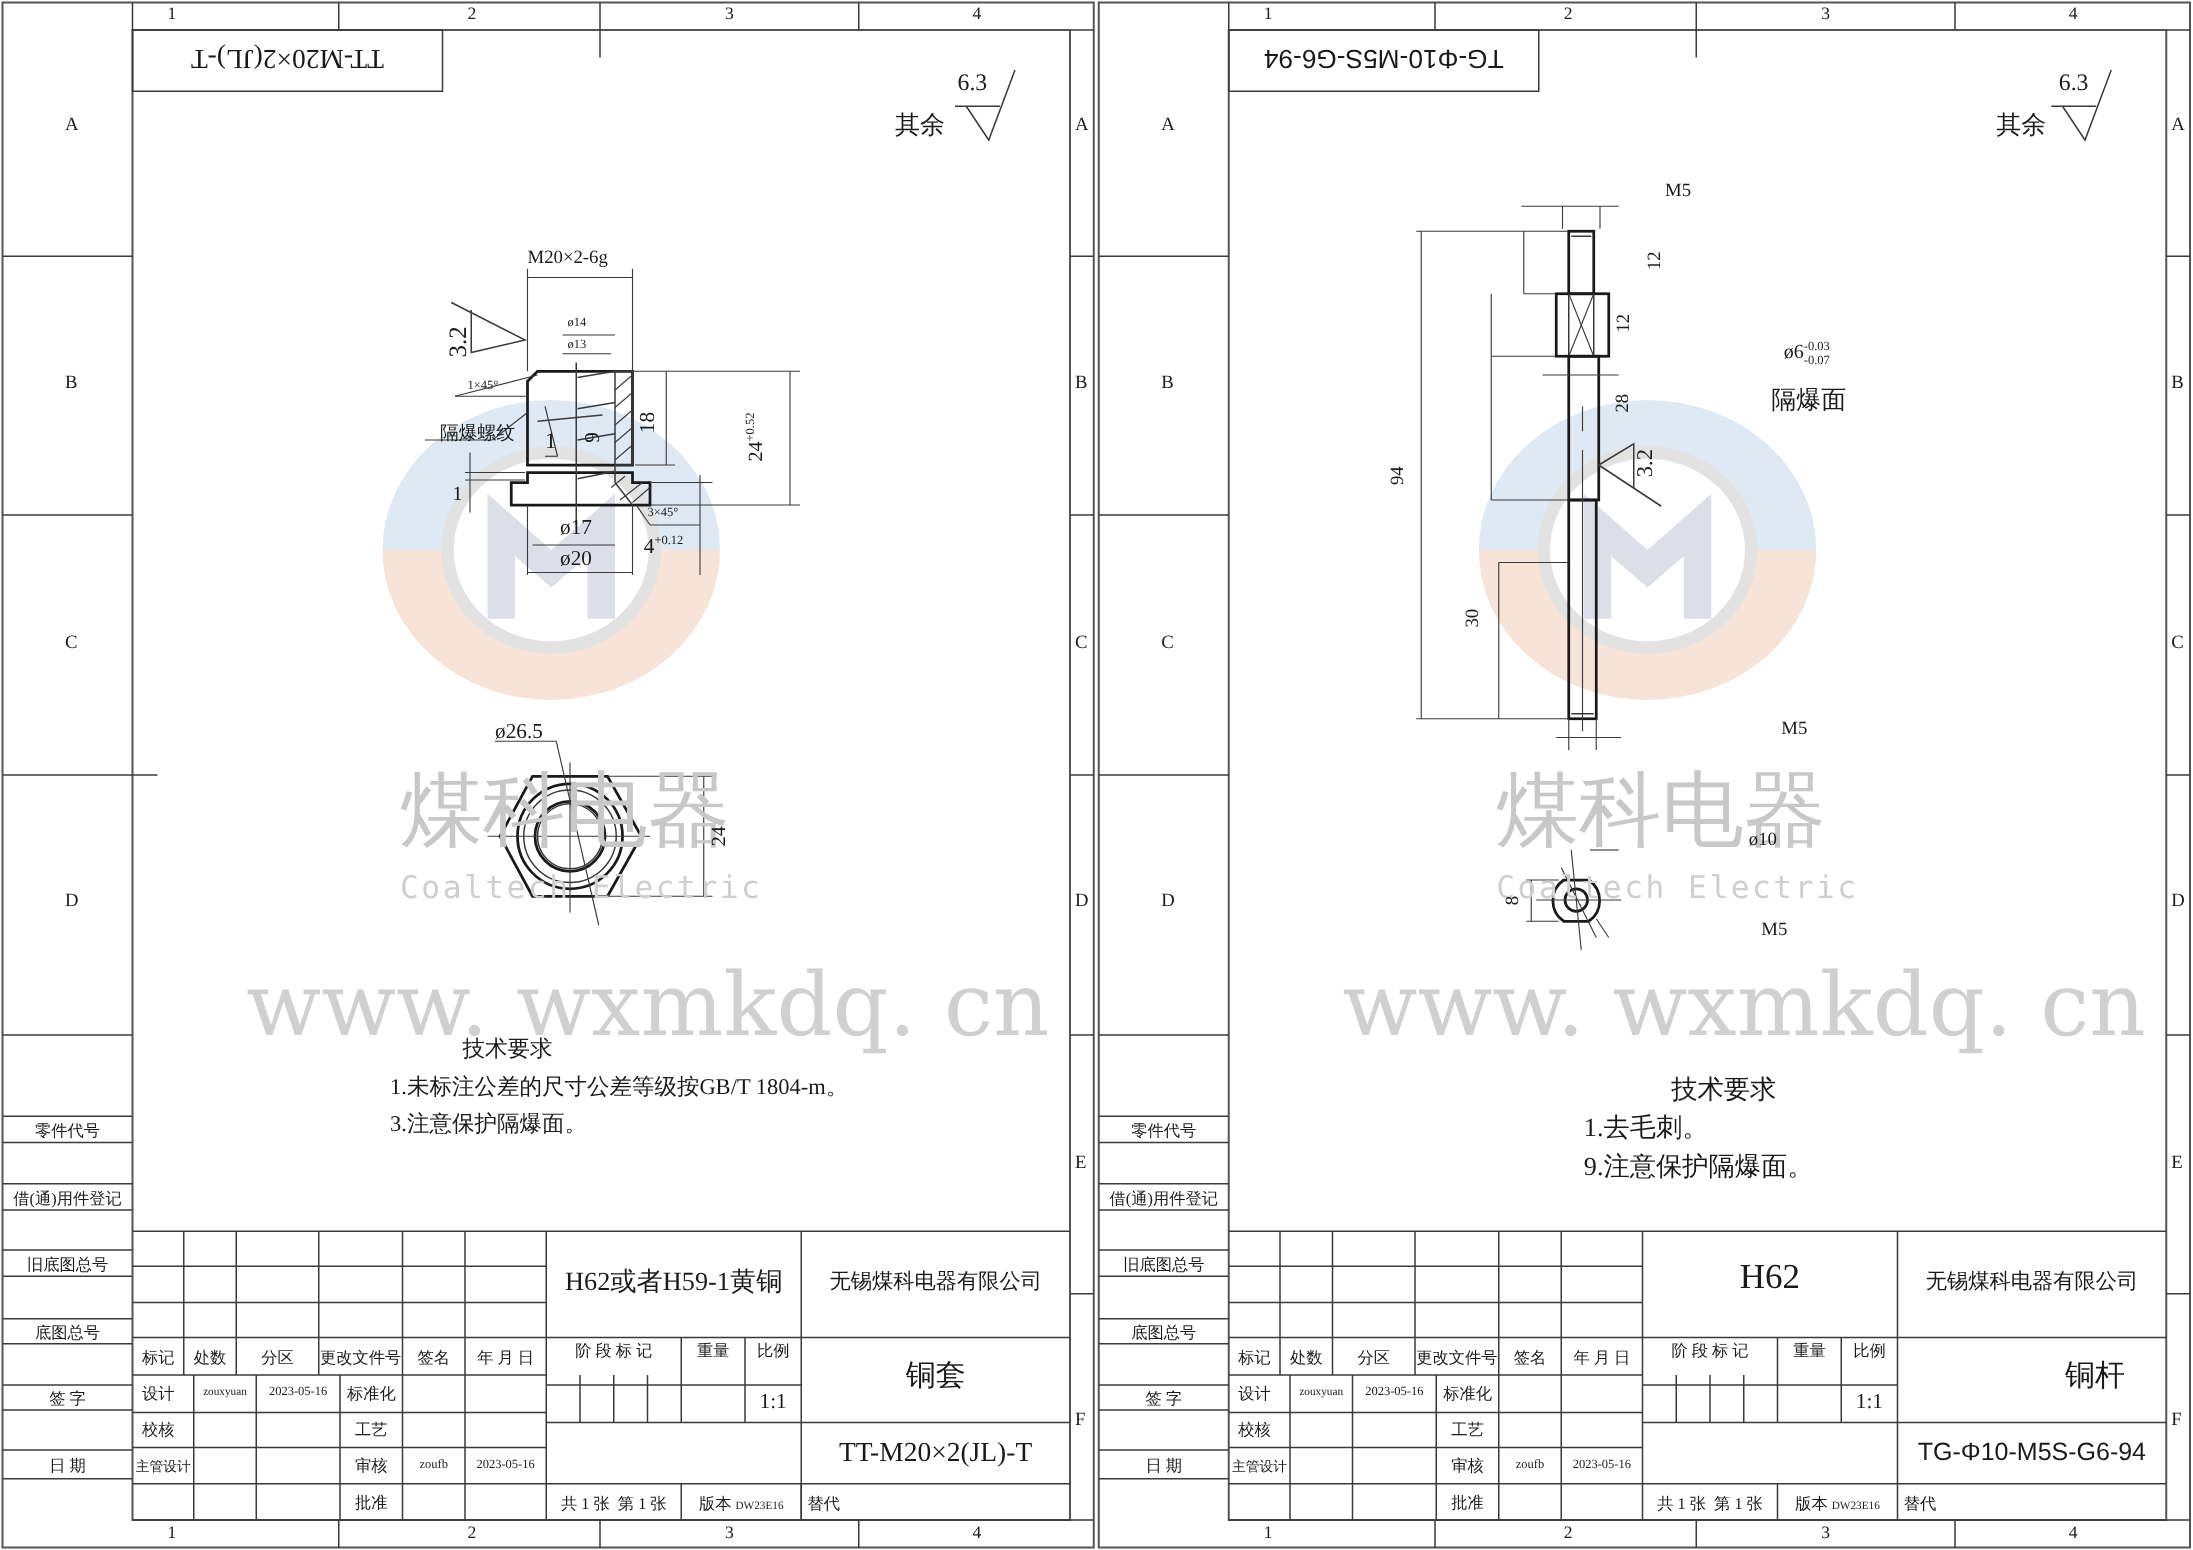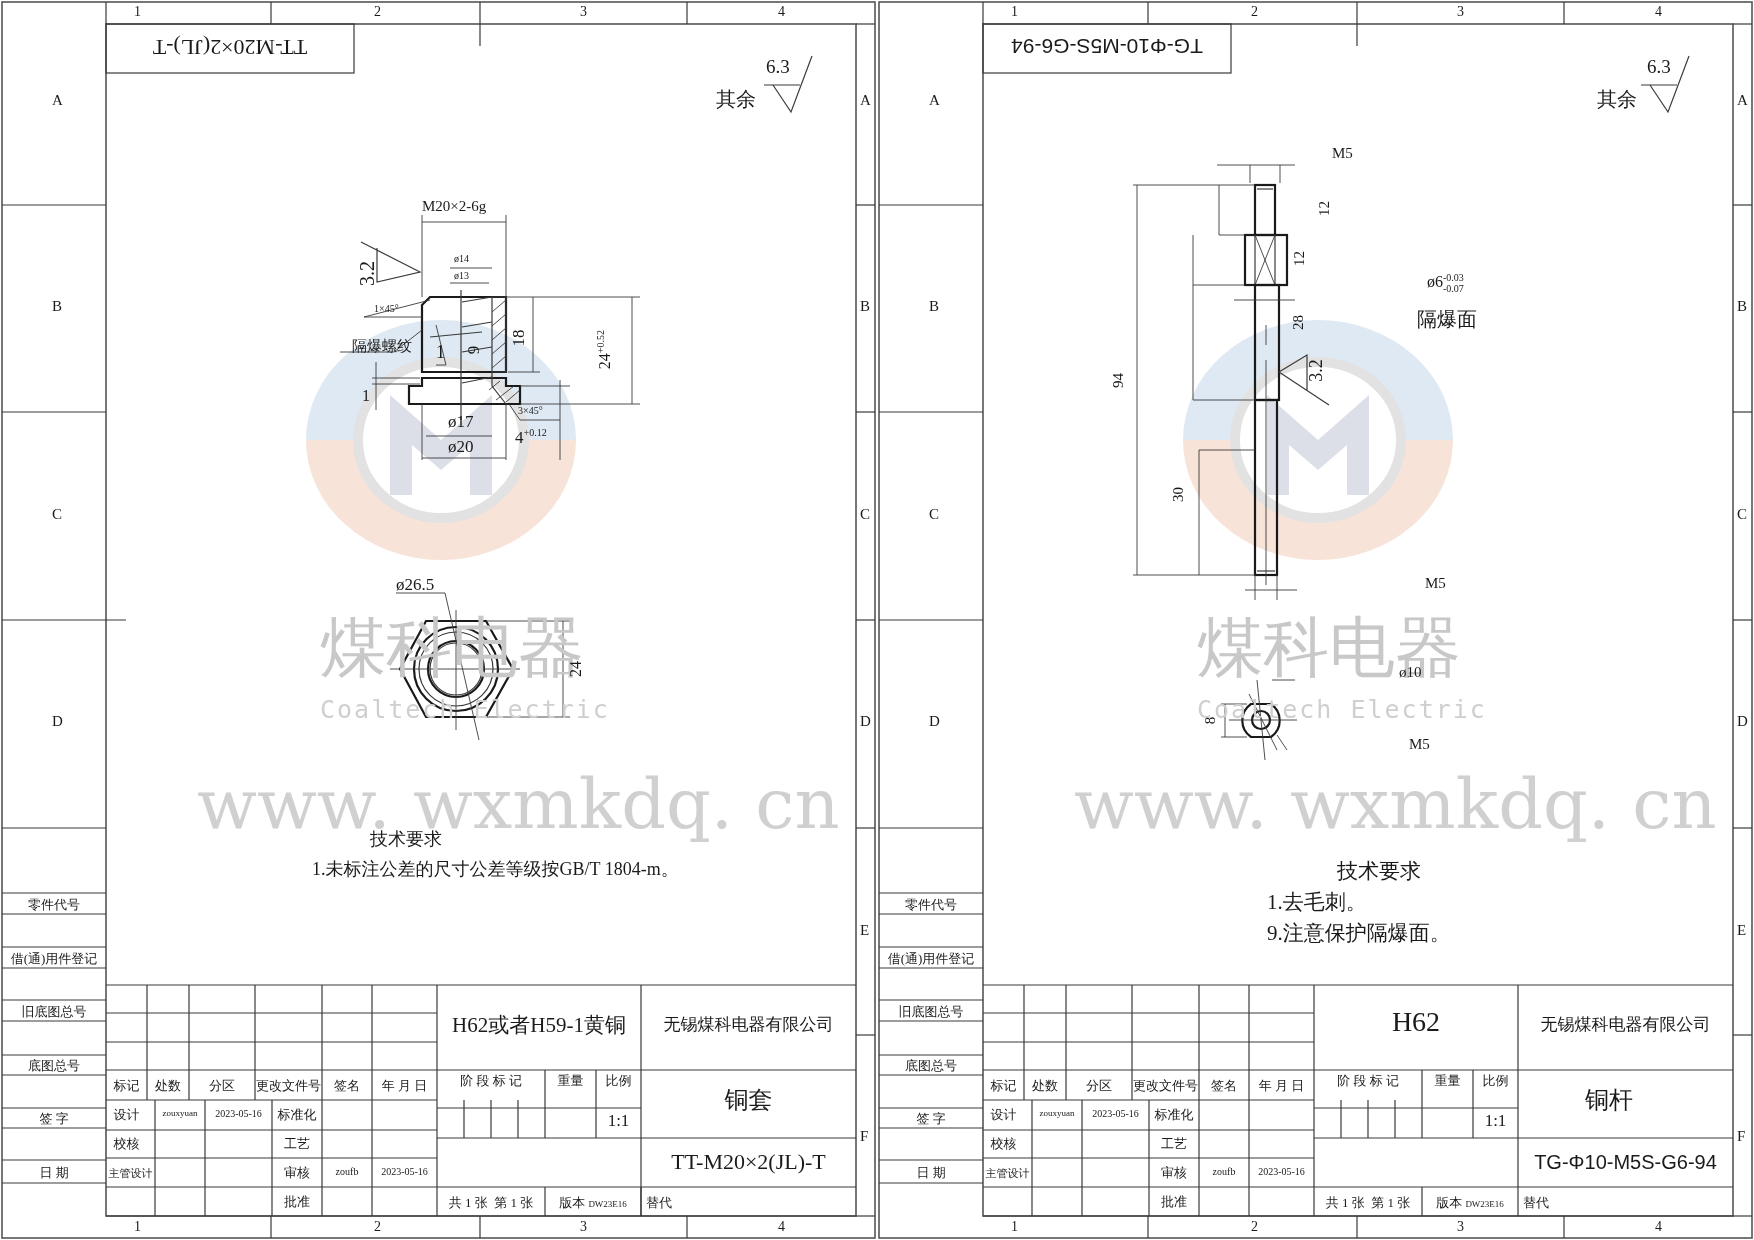--- a/index.html
+++ b/index.html
@@ -235,20 +235,21 @@
 <div style="position:absolute;left:448px;top:412px;font-size:17px;">ø17</div>
 <div style="position:absolute;left:518px;top:405px;font-size:10px;">3×45°</div>
 <div style="position:absolute;left:448px;top:437px;font-size:17px;">ø20</div>
 <div style="position:absolute;left:515px;top:427px;font-size:17px;white-space:nowrap;"><span>4</span><sup style="font-size:10px;">+0.12</sup></div>
 <div style="position:absolute;left:396px;top:575px;font-size:17px;">ø26.5</div>
 <div style="position:absolute;left:568px;top:660px;font-size:16px;transform:rotate(-90deg);">24</div>
 
 <div style="position:absolute;left:312px;top:824px;font-size:18px;line-height:30px;">
   <div style="padding-left:58px;">技术要求</div>
   <div>1.未标注公差的尺寸公差等级按GB/T 1804-m。</div>
+  <div>3.注意保护隔爆面。</div>
 </div>
 
 <div style="position:absolute;left:437px;width:204px;top:1011px;text-align:center;font-size:21px;">H62或者H59-1黄铜</div>
 <div style="position:absolute;left:641px;width:215px;top:1013px;text-align:center;font-size:17px;">无锡煤科电器有限公司</div>
 <div style="position:absolute;left:641px;width:215px;top:1084px;text-align:center;font-size:24px;">铜套</div>
 <div style="position:absolute;left:641px;width:215px;top:1149px;text-align:center;font-size:22px;">TT-M20×2(JL)-T</div>
 <div style="position:absolute;left:106px;width:41px;top:1077px;text-align:center;font-size:13px;">标记</div>
 <div style="position:absolute;left:147px;width:42px;top:1077px;text-align:center;font-size:13px;">处数</div>
 <div style="position:absolute;left:189px;width:66px;top:1077px;text-align:center;font-size:13px;">分区</div>
 <div style="position:absolute;left:255px;width:67px;top:1077px;text-align:center;font-size:13px;">更改文件号</div>
@@ -462,21 +463,21 @@
 <div style="position:absolute;left:532px;top:736px;font-size:15px;">M5</div>
 
 <div style="position:absolute;left:390px;top:856px;font-size:21px;line-height:31px;">
   <div style="padding-left:70px;">技术要求</div>
   <div>1.去毛刺。</div>
   <div>9.注意保护隔爆面。</div>
 </div>
 
 <div style="position:absolute;left:437px;width:204px;top:1006px;text-align:center;font-size:28px;">H62</div>
 <div style="position:absolute;left:641px;width:215px;top:1013px;text-align:center;font-size:17px;">无锡煤科电器有限公司</div>
-<div style="position:absolute;left:641px;width:182px;top:1084px;text-align:center;font-size:24px;font-family:Liberation Serif, serif;">铜杆</div>
+<div style="position:absolute;left:641px;width:182px;top:1084px;text-align:right;font-size:24px;font-family:Liberation Serif, serif;">铜杆</div>
 <div style="position:absolute;left:641px;width:215px;top:1151px;text-align:center;font-size:20px;font-family:'Liberation Sans',sans-serif;">TG-Φ10-M5S-G6-94</div>
 <div style="position:absolute;left:106px;width:41px;top:1077px;text-align:center;font-size:13px;">标记</div>
 <div style="position:absolute;left:147px;width:42px;top:1077px;text-align:center;font-size:13px;">处数</div>
 <div style="position:absolute;left:189px;width:66px;top:1077px;text-align:center;font-size:13px;">分区</div>
 <div style="position:absolute;left:255px;width:67px;top:1077px;text-align:center;font-size:13px;">更改文件号</div>
 <div style="position:absolute;left:322px;width:50px;top:1077px;text-align:center;font-size:13px;">签名</div>
 <div style="position:absolute;left:372px;width:65px;top:1077px;text-align:center;font-size:13px;">年 月 日</div>
 <div style="position:absolute;left:437px;width:108px;top:1072px;text-align:center;font-size:13px;">阶 段 标 记</div>
 <div style="position:absolute;left:545px;width:51px;top:1072px;text-align:center;font-size:13px;">重量</div>
 <div style="position:absolute;left:596px;width:45px;top:1072px;text-align:center;font-size:13px;">比例</div>

